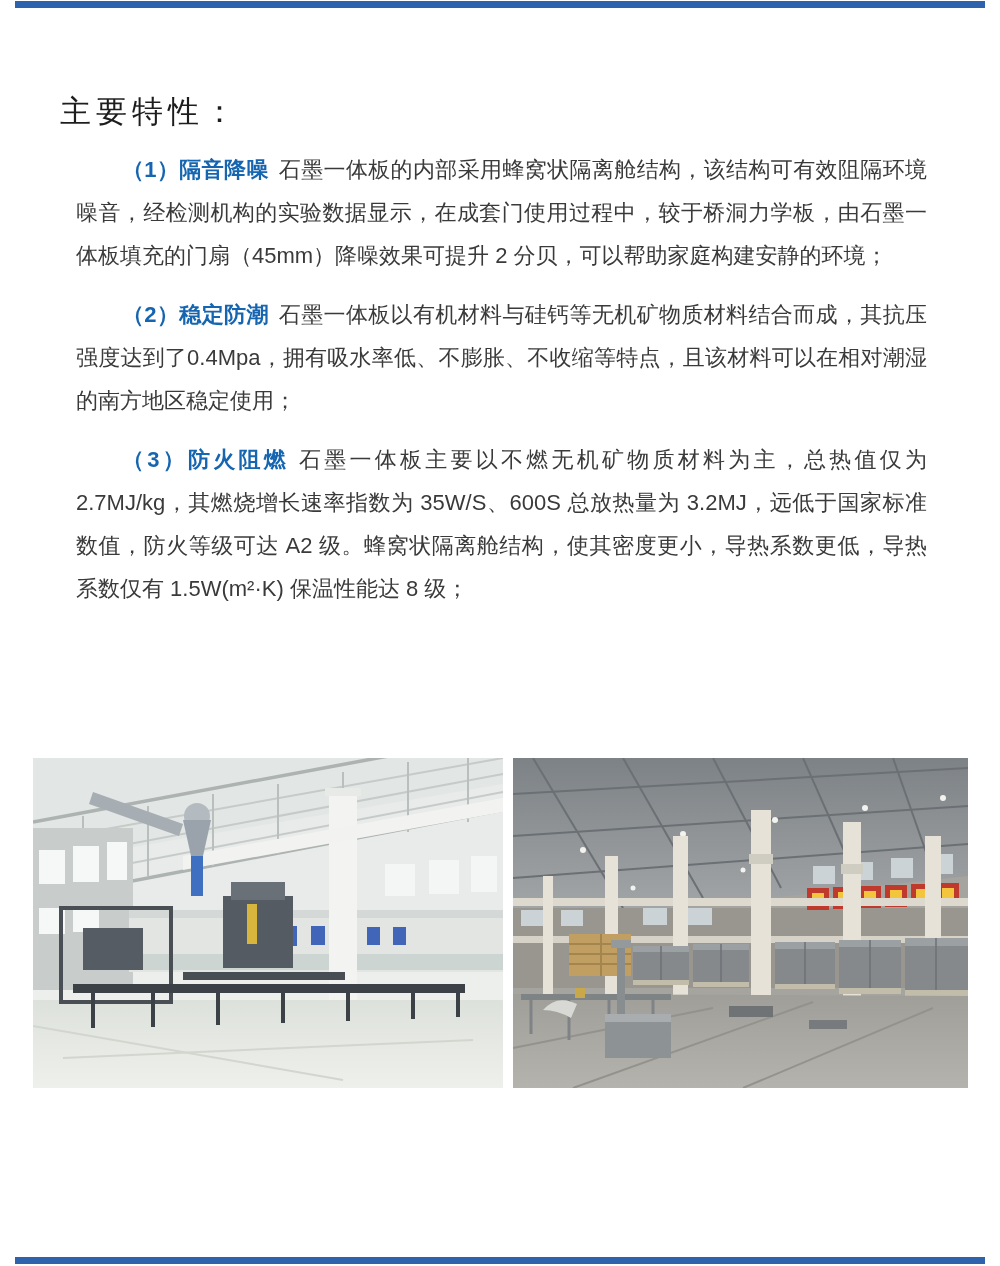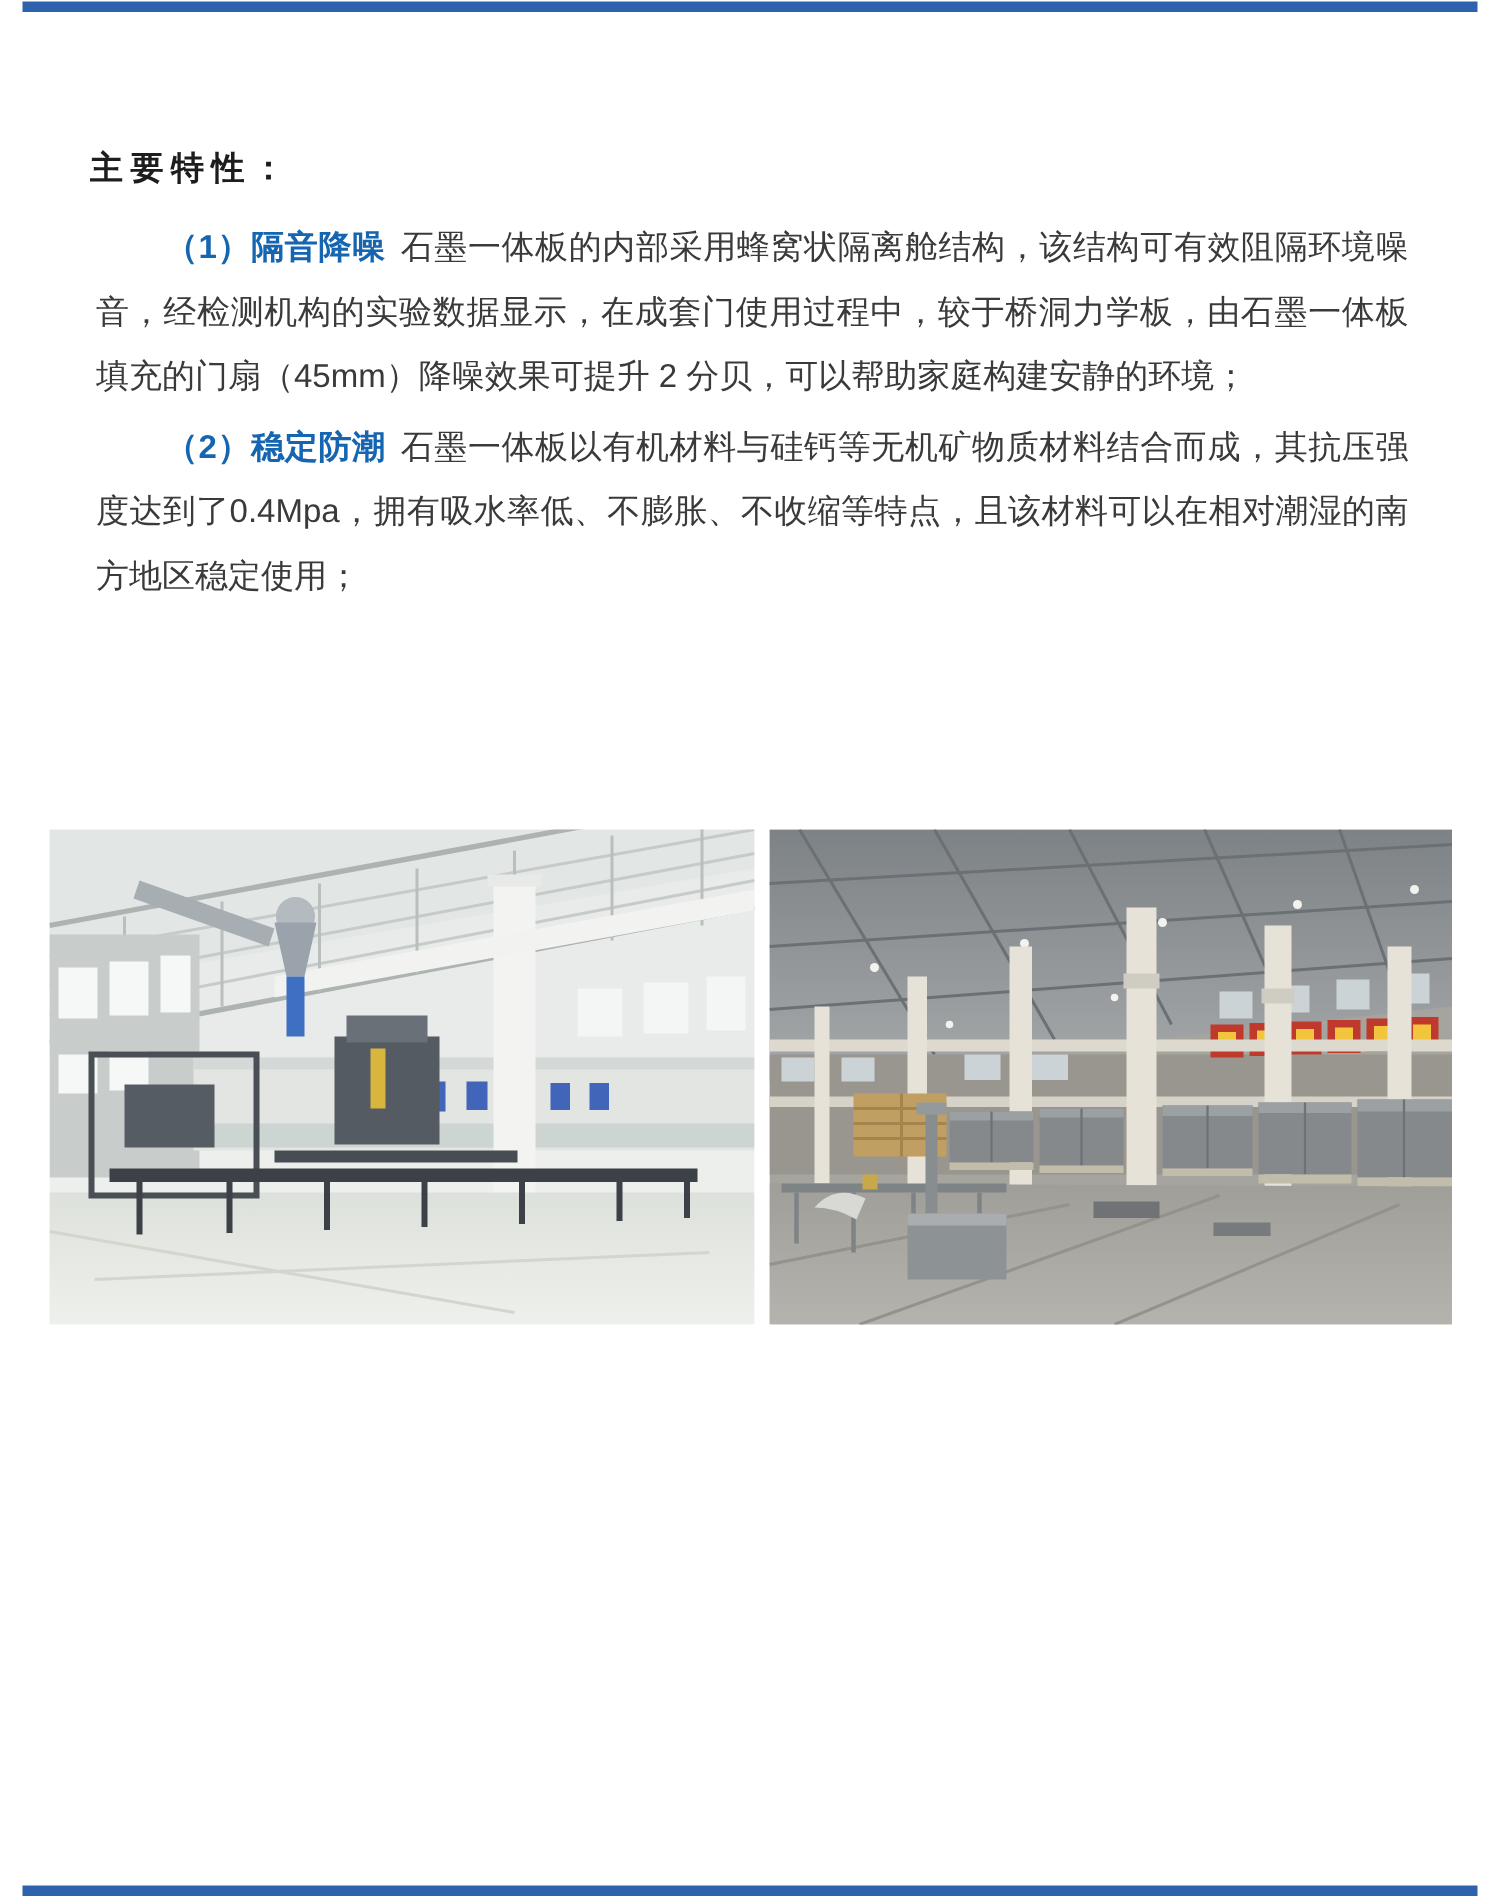--- a/index.html
+++ b/index.html
@@ -9,25 +9,25 @@
     font-family: "Liberation Sans", "DejaVu Sans", sans-serif;
   }
   .edge-bar {
     position: absolute; left: 15px; right: 15px; height: 7px;
     background: #2e62ad;
   }
   .edge-bar.top { top: 1px; }
   .edge-bar.bottom { bottom: 2px; }
   .content { padding: 92px 57px 0 60px; }
   .page-title {
-    font-size: 22px; line-height: 40px; font-weight: bold; color: #1d1d1d;
+    font-size: 31px; line-height: 40px; font-weight: normal; color: #1d1d1d;
     letter-spacing: 5px; margin: 0 0 11px 0;
   }
   .feature {
-    margin: 4px; font-size: 22px; line-height: 43px; color: #3a3a3a;
+    margin: 16px; font-size: 22px; line-height: 43px; color: #3a3a3a;
     text-align: justify; text-justify: inter-ideograph; text-indent: 46px;
   }
   .feature .flabel { color: #1565b0; font-weight: bold; margin-right: 10px; }
   .photo-row {
     display: flex; gap: 10px; margin-top: 148px; padding-left: 33px;
   }
   .photo-row svg { display: block; flex: 0 0 auto; }
 </style>
 </head>
 <body>
@@ -35,20 +35,21 @@
 <div class="page">
   <div class="edge-bar top"></div>
 
   <div class="content">
     <h1 class="page-title">主要特性：</h1>
 
     <p class="feature"><span class="flabel">（1）隔音降噪</span><span>石墨一体板的内部采用蜂窝状隔离舱结构，该结构可有效阻隔环境噪音，经检测机构的实验数据显示，在成套门使用过程中，较于桥洞力学板，由石墨一体板填充的门扇（45mm）降噪效果可提升 2 分贝，可以帮助家庭构建安静的环境；</span></p>
 
     <p class="feature"><span class="flabel">（2）稳定防潮</span><span>石墨一体板以有机材料与硅钙等无机矿物质材料结合而成，其抗压强度达到了0.4Mpa，拥有吸水率低、不膨胀、不收缩等特点，且该材料可以在相对潮湿的南方地区稳定使用；</span></p>
 
+    <p class="feature"><span class="flabel">（3）防火阻燃</span><span>石墨一体板主要以不燃无机矿物质材料为主，总热值仅为 2.7MJ/kg，其燃烧增长速率指数为 35W/S、600S 总放热量为 3.2MJ，远低于国家标准数值，防火等级可达 A2 级。蜂窝状隔离舱结构，使其密度更小，导热系数更低，导热系数仅有 1.5W(m²·K) 保温性能达 8 级；</span></p>
 
   </div>
 
   <div class="photo-row">
 
     <svg width="470" height="330" viewBox="0 0 470 330" xmlns="http://www.w3.org/2000/svg">
       <defs>
         <linearGradient id="lfloor" x1="0" y1="0" x2="0" y2="1">
           <stop offset="0" stop-color="#dde1dc"></stop>
             <stop offset="1" stop-color="#eef0eb"></stop>

